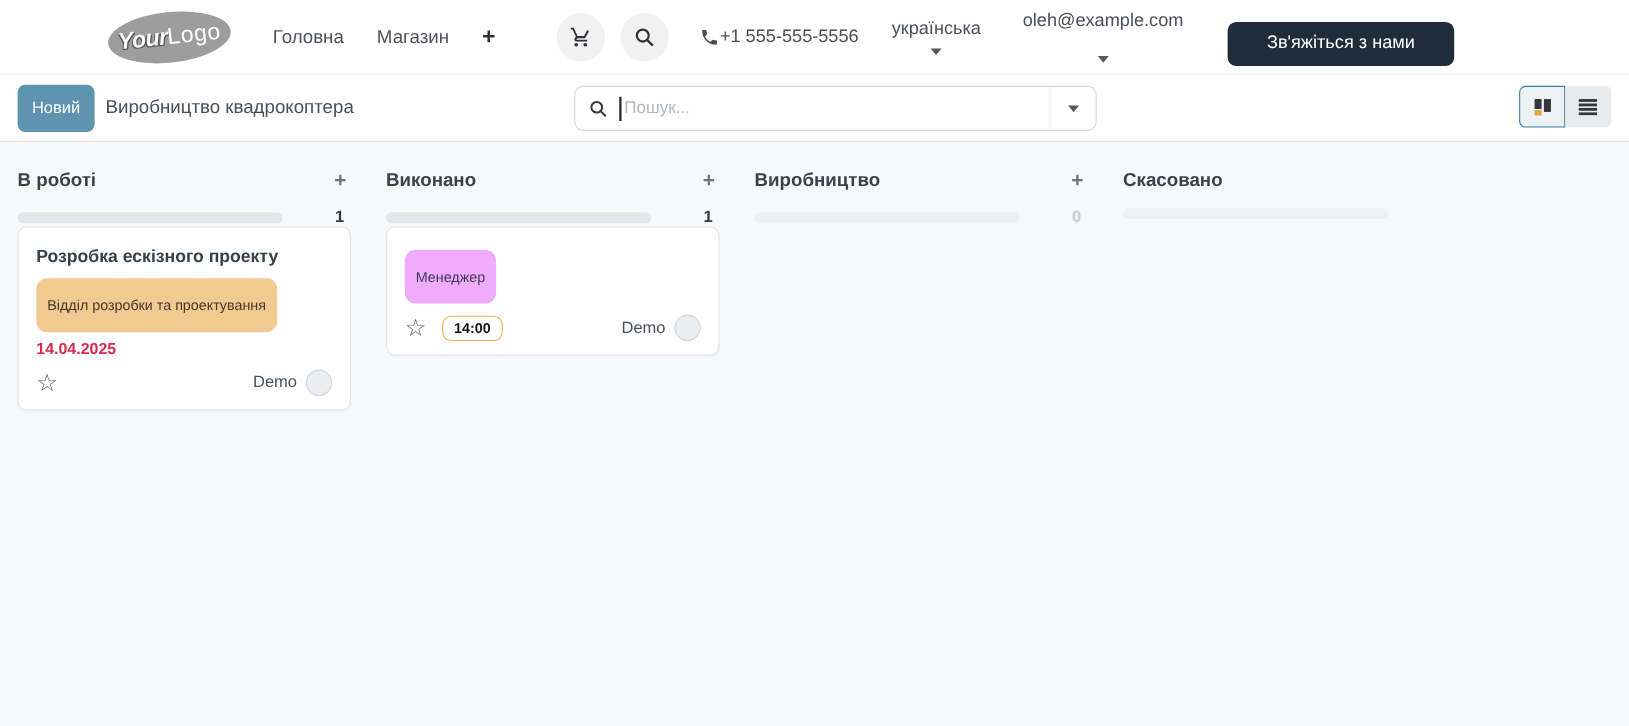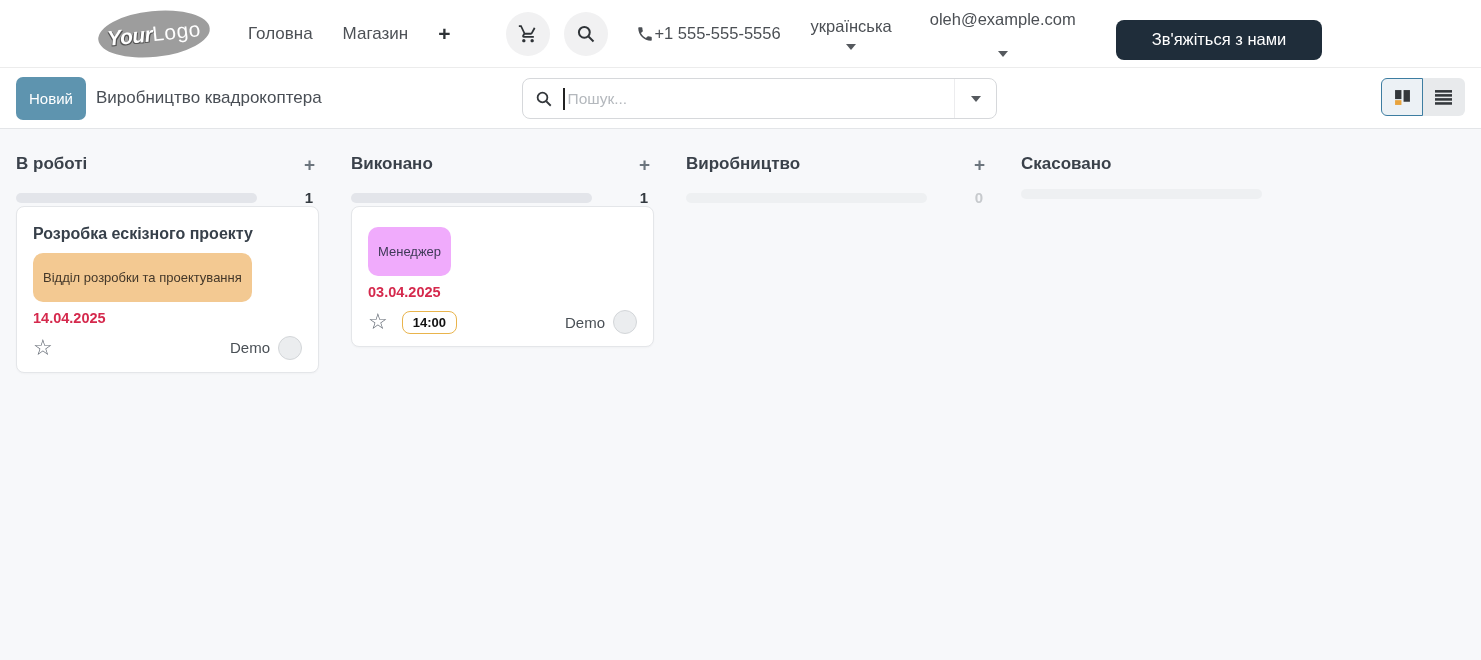--- a/index.html
+++ b/index.html
@@ -225,21 +225,20 @@
       <button class="col-add">+</button>
     </div>
     <div class="col-progress">
       <div class="pbar"></div>
       <span class="pcount">1</span>
     </div>
     <article class="kcard">
       <div class="tag-row">
         <span class="tag tag-lavender">Менеджер</span>
       </div>
-      <div class="kcard-date">03.04.2025</div>
       <div class="kcard-foot">
         <span class="star">☆</span>
         <span class="timer-badge">14:00</span>
         <span class="foot-spacer"></span>
         <span class="assignee-name">Demo</span>
         <span class="avatar"></span>
       </div>
     </article>
   </section>
 

